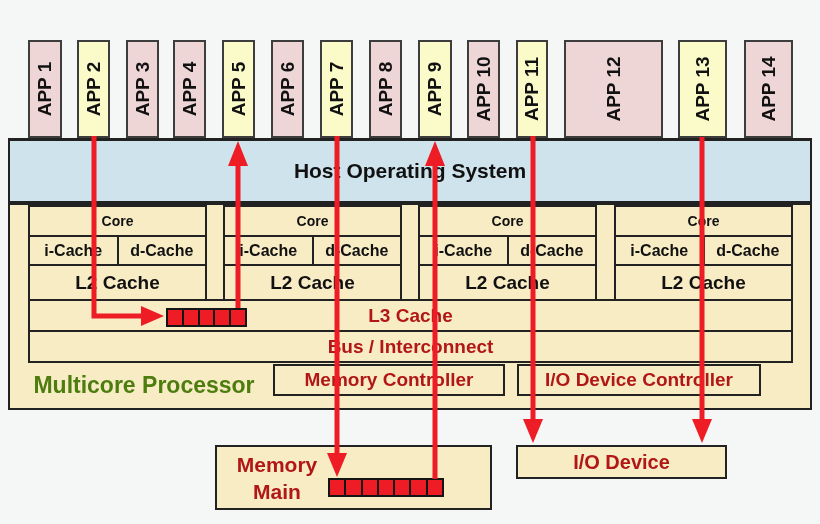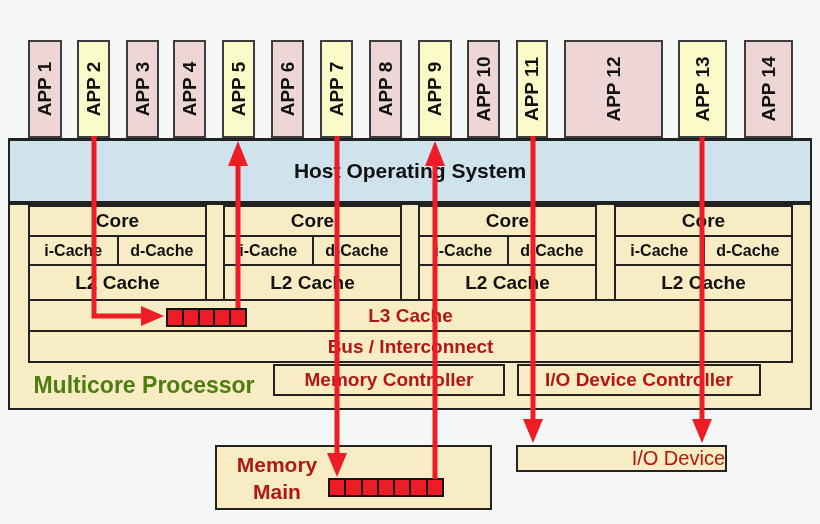--- a/index.html
+++ b/index.html
@@ -23,21 +23,21 @@
     background:var(--blue,#cfe3ec);
     display:flex;align-items:center;justify-content:center;
     font-weight:bold;font-size:21px;color:#111;
     border-top-width:3px;
   }
   
   .proc{left:8px;top:203px;width:804px;height:207px;background:var(--tan,#f8ecc4);}
   .core-group{top:205px;width:179px;height:96px;background:var(--tan,#f8ecc4);}
   .core-h{height:28px;border-bottom:2px solid var(--border,#222);
     display:flex;align-items:center;justify-content:center;
-    font-weight:bold;font-size:19px;color:#111;}
+    font-weight:bold;font-size:14px;color:#111;}
   .cache-row{height:27px;border-bottom:2px solid var(--border,#222);display:flex;}
   .cache-cell{flex:1;display:flex;align-items:center;justify-content:center;
     font-weight:bold;font-size:16px;color:#111;}
   .icell{border-right:2px solid var(--border,#222);}
   .l2{height:33px;display:flex;align-items:center;justify-content:center;
     font-weight:bold;font-size:19px;color:#111;}
   .fullrow{
     left:28px;width:765px;height:33px;background:var(--tan,#f8ecc4);
     display:flex;align-items:center;justify-content:center;
     font-weight:bold;font-size:19px;color:var(--dark-red,#b11716);
@@ -56,23 +56,23 @@
     font-weight:bold;font-size:23px;color:#4d7c0f;
   }
   
   .mainmem{left:215px;top:445px;width:277px;height:65px;background:var(--tan,#f8ecc4);}
   .mm-label{
     position:absolute;left:4px;top:50%;transform:translateY(-50%);
     width:112px;text-align:center;font-weight:bold;font-size:21px;
     line-height:1.3;color:var(--dark-red,#b11716);
   }
   .iodev{
-    left:516px;top:445px;width:211px;height:27px;background:var(--tan,#f8ecc4);
-    display:flex;align-items:center;justify-content:flex-end;
-    font-weight:normal;font-size:20px;color:var(--dark-red,#b11716);
+    left:516px;top:445px;width:211px;height:34px;background:var(--tan,#f8ecc4);
+    display:flex;align-items:center;justify-content:center;
+    font-weight:bold;font-size:20px;color:var(--dark-red,#b11716);
   }
   
   .cells{position:absolute;display:flex;}
   .l3cells{left:166px;top:308px;width:81px;height:19px;}
   .mmcells{left:328px;top:478px;width:116px;height:19px;}
   .cells span{flex:1;background:var(--red,#ee1c24);border:2px solid #151515;box-sizing:border-box;}
   .cells span + span{margin-left:-2px;}
   
   .arrows{position:absolute;left:0;top:0;pointer-events:none;color:var(--red,#ee1c24);}
   .arrows path{stroke:currentColor;stroke-width:5;fill:none;stroke-linejoin:miter;}

